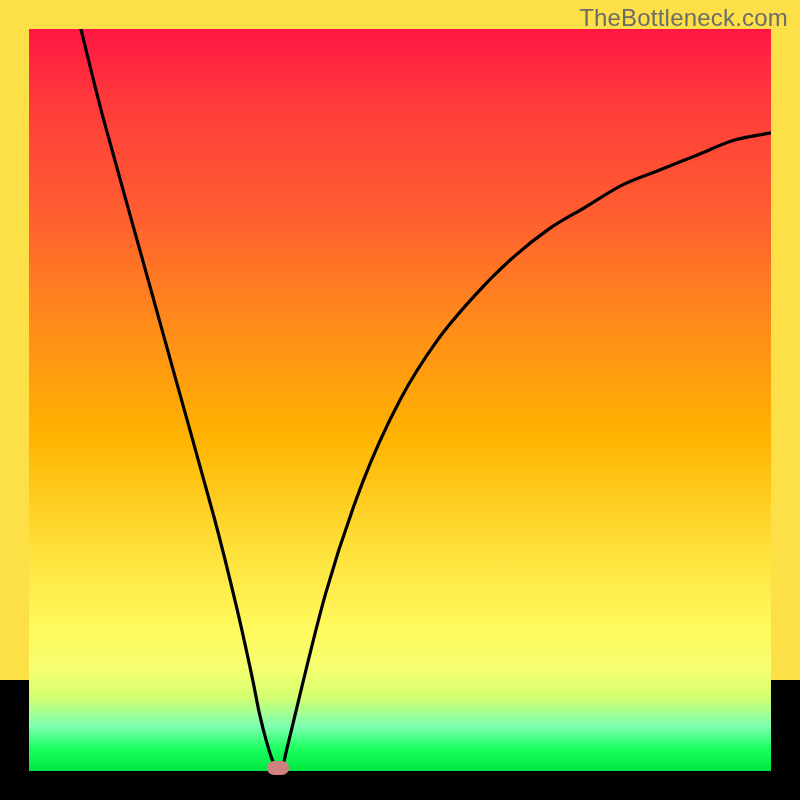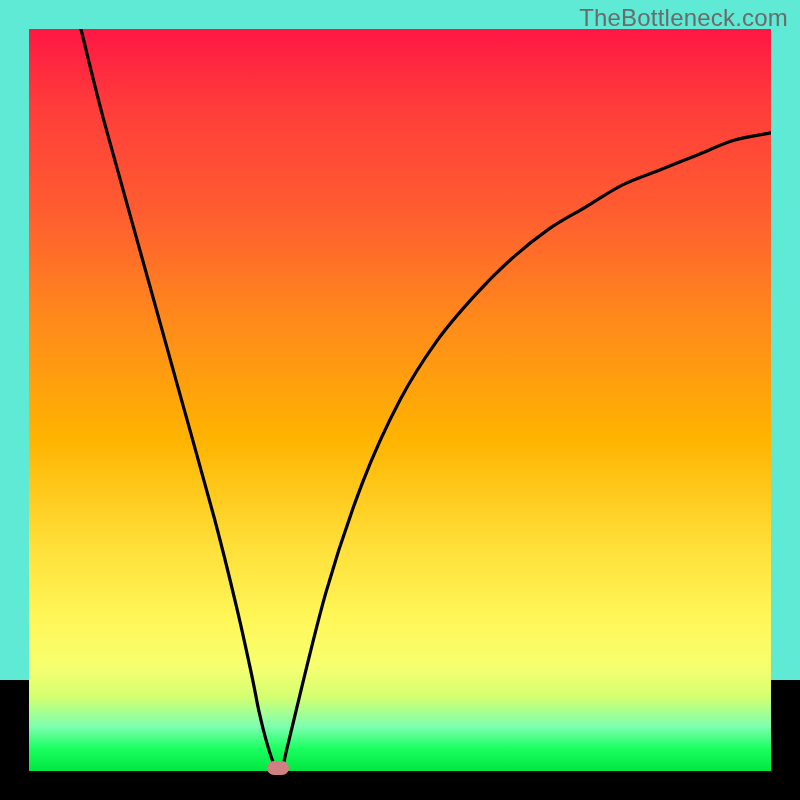--- a/index.html
+++ b/index.html
@@ -1,20 +1,20 @@
 <!DOCTYPE html>
 <html><head>
 <meta charset="utf-8">
 <style>
   * { margin: 0; padding: 0; box-sizing: border-box; }
   html, body { width: 800px; height: 800px; overflow: hidden; background: #000; }
   .frame {
     width: 800px;
     height: 680px;
-    background: #5eead4;
+    background: #fde047;
     position: relative;
   }
   .plot-area {
     position: absolute;
     left: 29px;
     top: 29px;
     width: 742px;
     height: 742px;
     background: linear-gradient(to bottom,
       #ff1744 0%,

